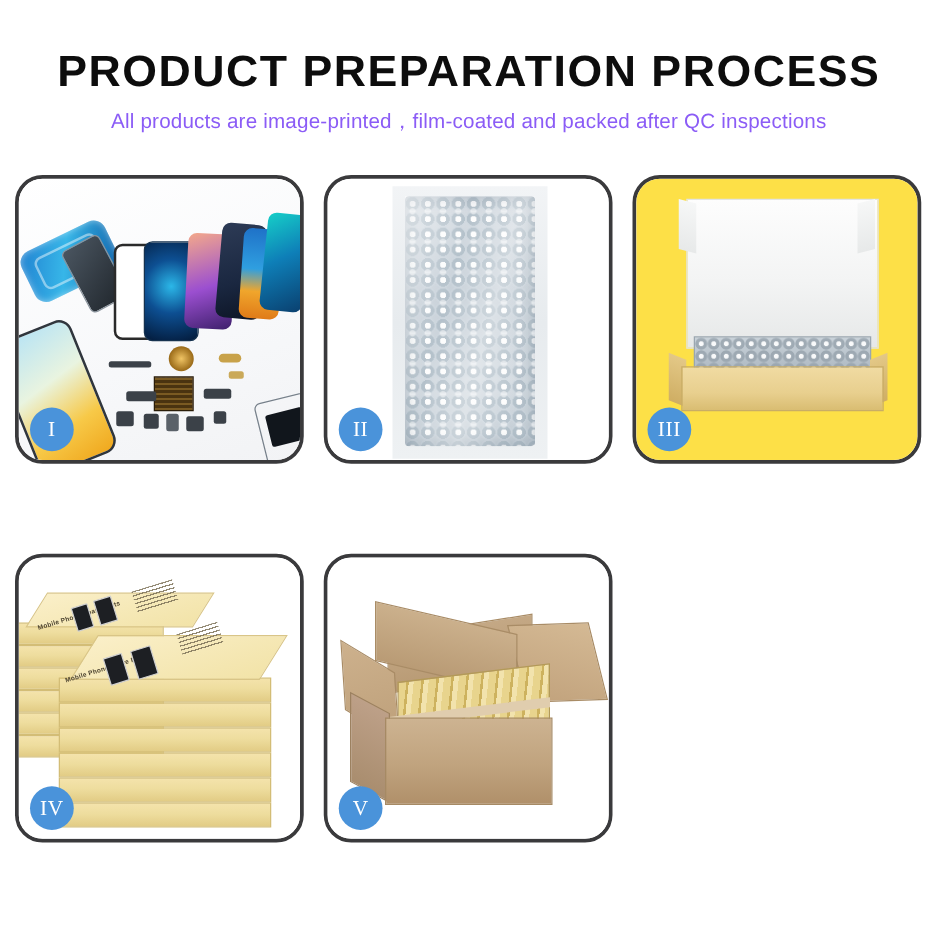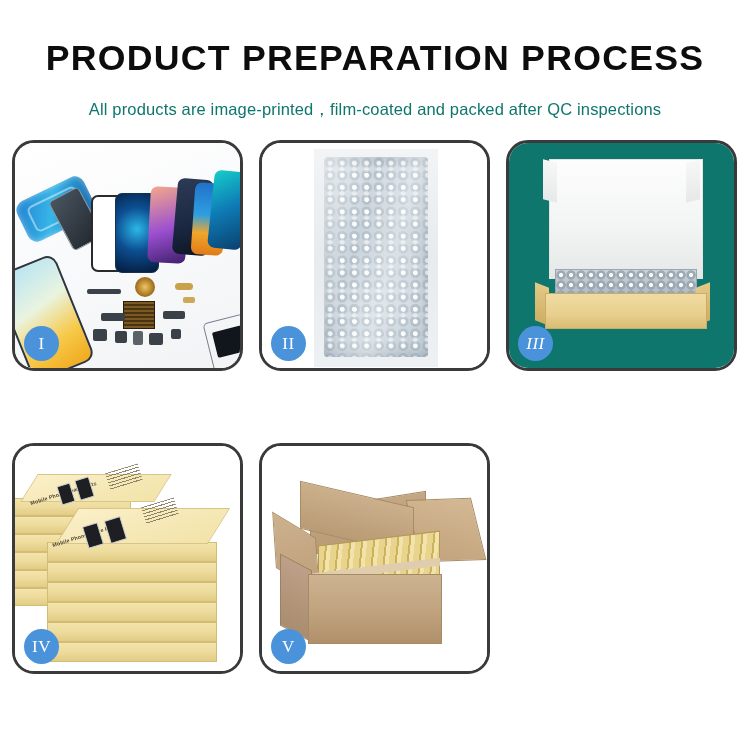--- a/index.html
+++ b/index.html
@@ -20,22 +20,22 @@
     letter-spacing:1.2px;
     color:#0d0d0d;
     margin:0;
     padding-top:38px;
     line-height:40px;
     transform:scaleX(1.02);
     white-space:nowrap;
   }
   .subtitle{
     font-size:16.5px;
-    color:#0f766e;
-    margin:12px;
+    color:#8b5cf6;
+    margin:0;
     padding-top:9px;
     letter-spacing:.15px;
     line-height:20px;
     white-space:nowrap;
   }
 
   
   .grid{
     position:absolute;
     left:12px;top:140px;
@@ -157,21 +157,21 @@
     content:"";position:absolute;inset:0;
     background:
       radial-gradient(circle at 6px 12px,rgba(255,255,255,.55) 0 2px,rgba(0,0,0,0) 3px);
     background-size:12.2px 24.4px;
   }
   .wrapsheen{position:absolute;left:62px;top:14px;width:104px;height:200px;
     background:linear-gradient(105deg,rgba(255,255,255,.55) 0%,rgba(255,255,255,0) 35%,
       rgba(255,255,255,.35) 60%,rgba(255,255,255,0) 85%);}
 
   
-  .p3{background:#0f766e;font-style:italic;}
+  .p3{background:#fde047;}
   .b3-lid{
     position:absolute;left:40px;top:16px;width:152px;height:118px;
     background:linear-gradient(180deg,#fdfdfd 0%,#f3f4f4 55%,#e6e8e8 100%);
     border:1px solid #e2e4e4;
   }
   .b3-lid-l{position:absolute;left:34px;top:18px;width:14px;height:40px;
     background:linear-gradient(180deg,#f6f7f7,#e7e9e9);transform:skewY(14deg);}
   .b3-lid-r{position:absolute;right:34px;top:18px;width:14px;height:40px;
     background:linear-gradient(180deg,#f6f7f7,#e7e9e9);transform:skewY(-14deg);}
   .b3-inner{

